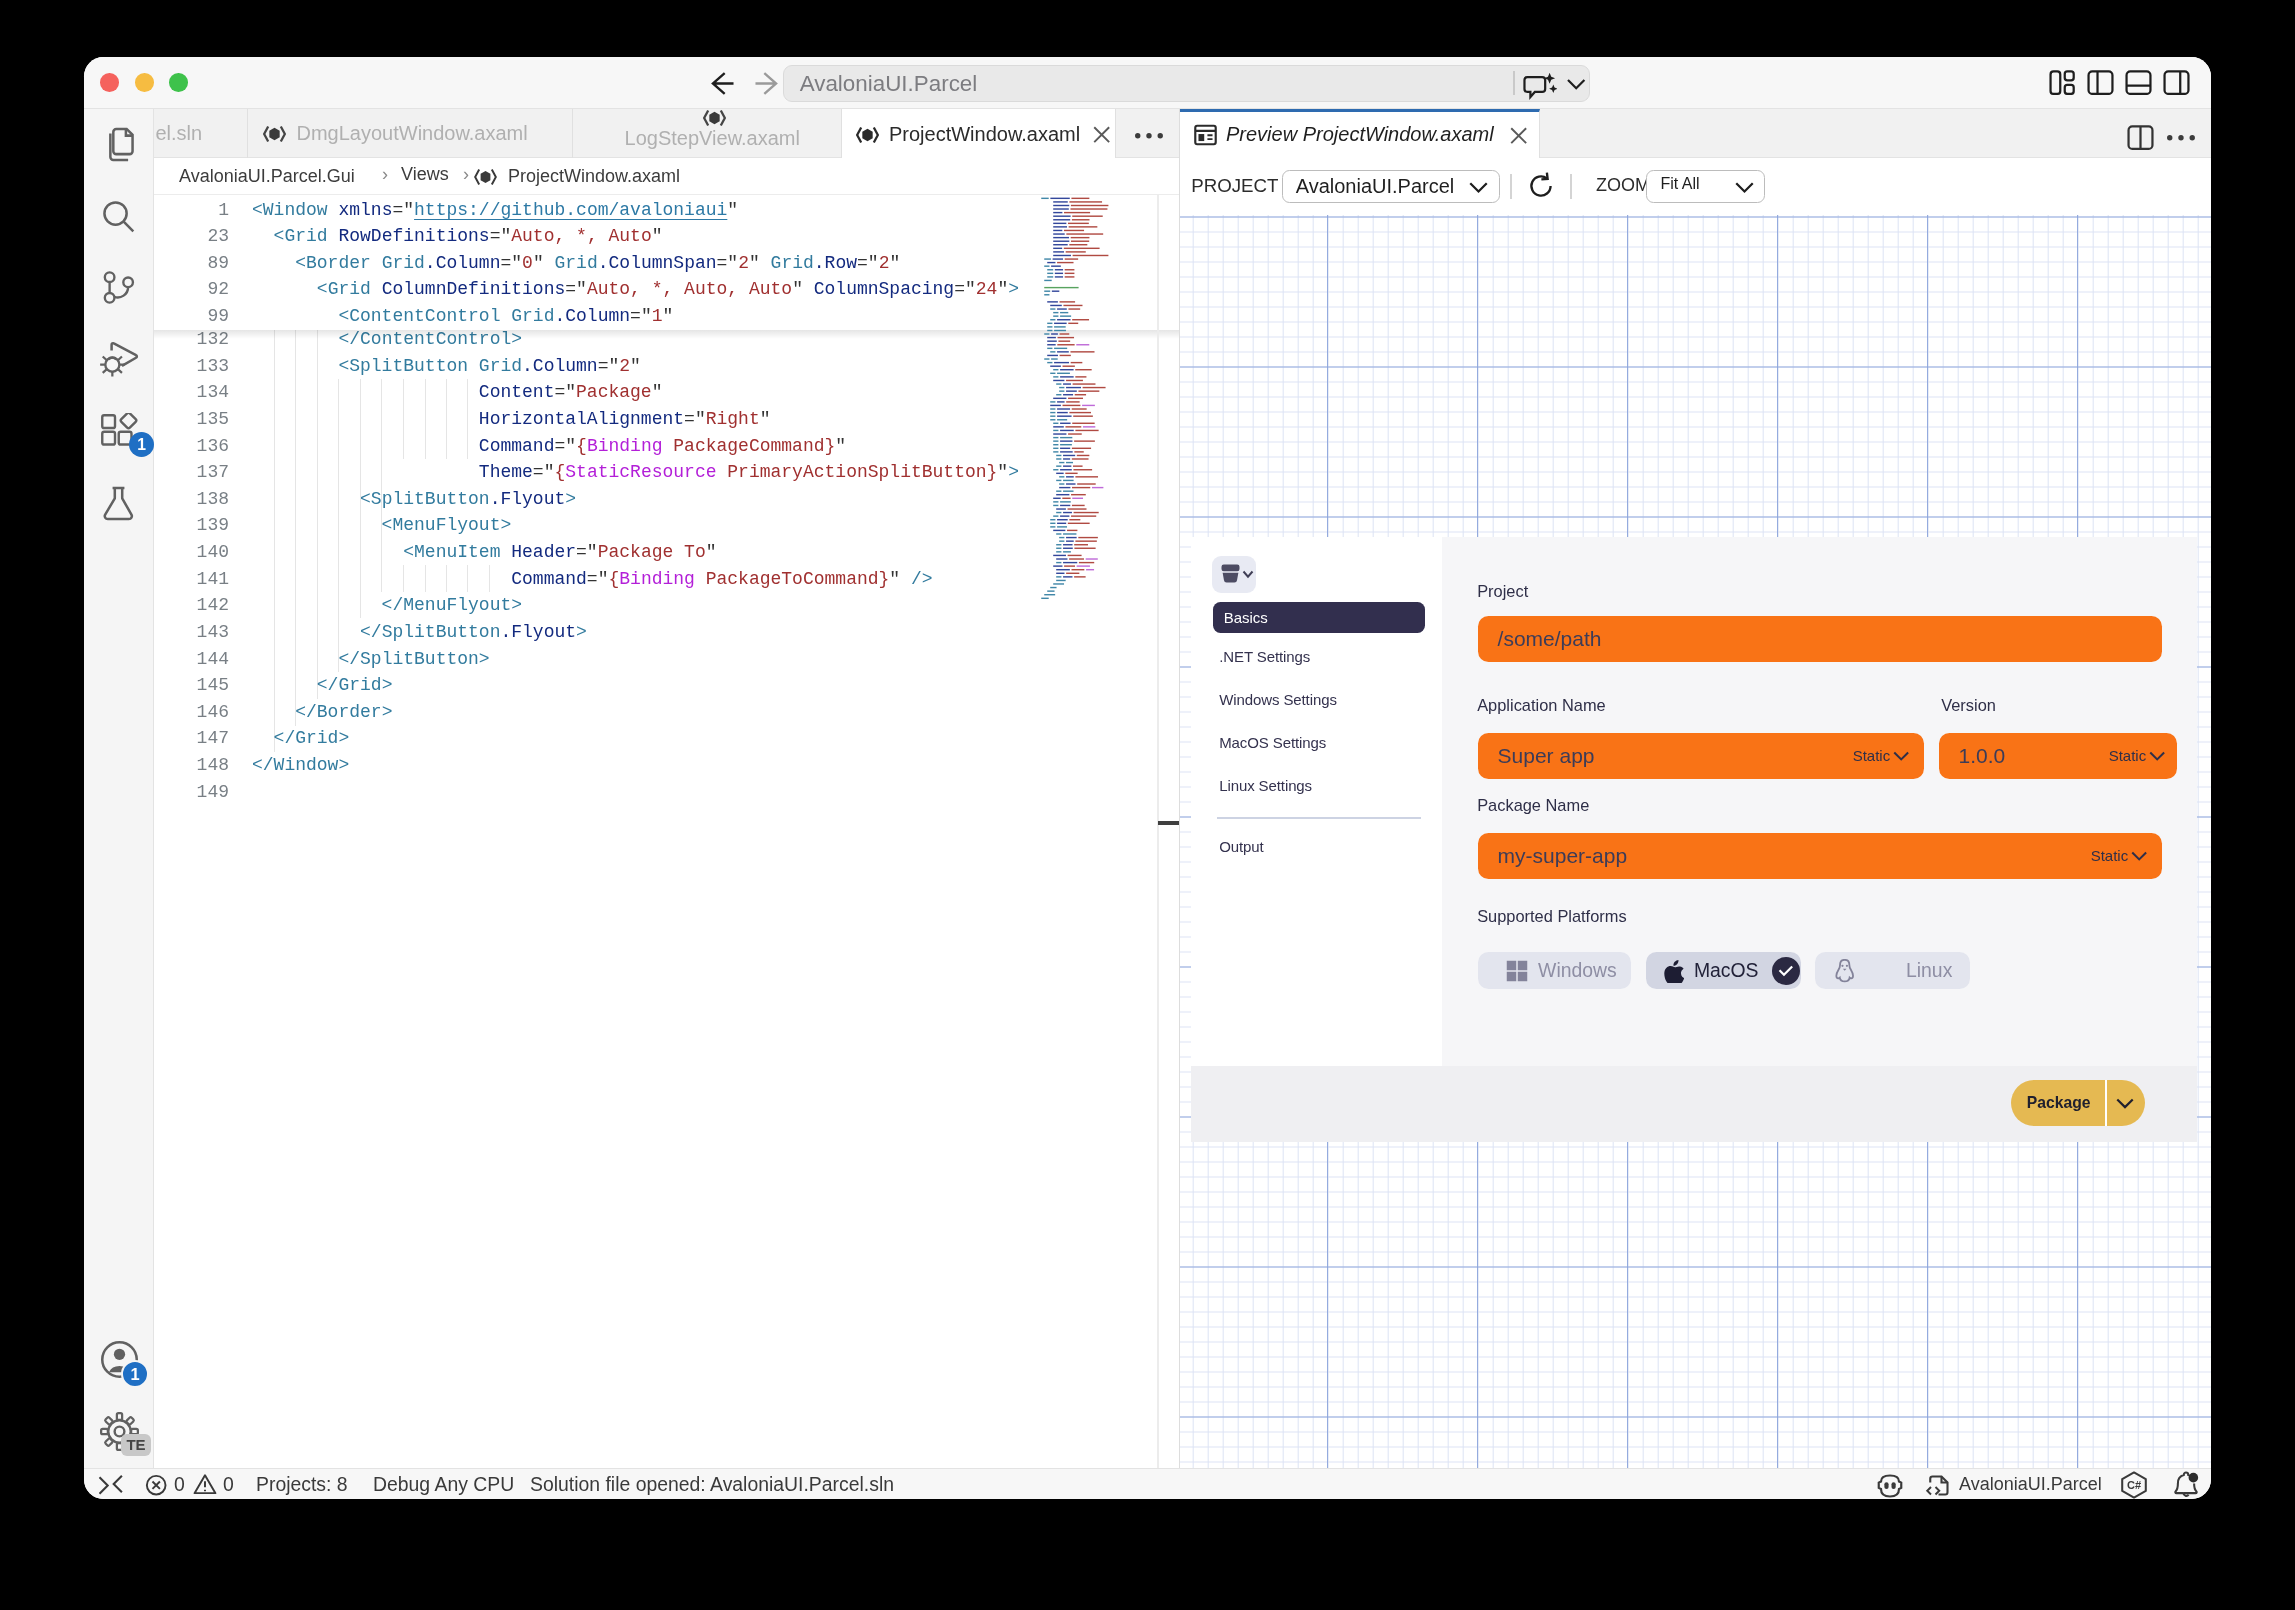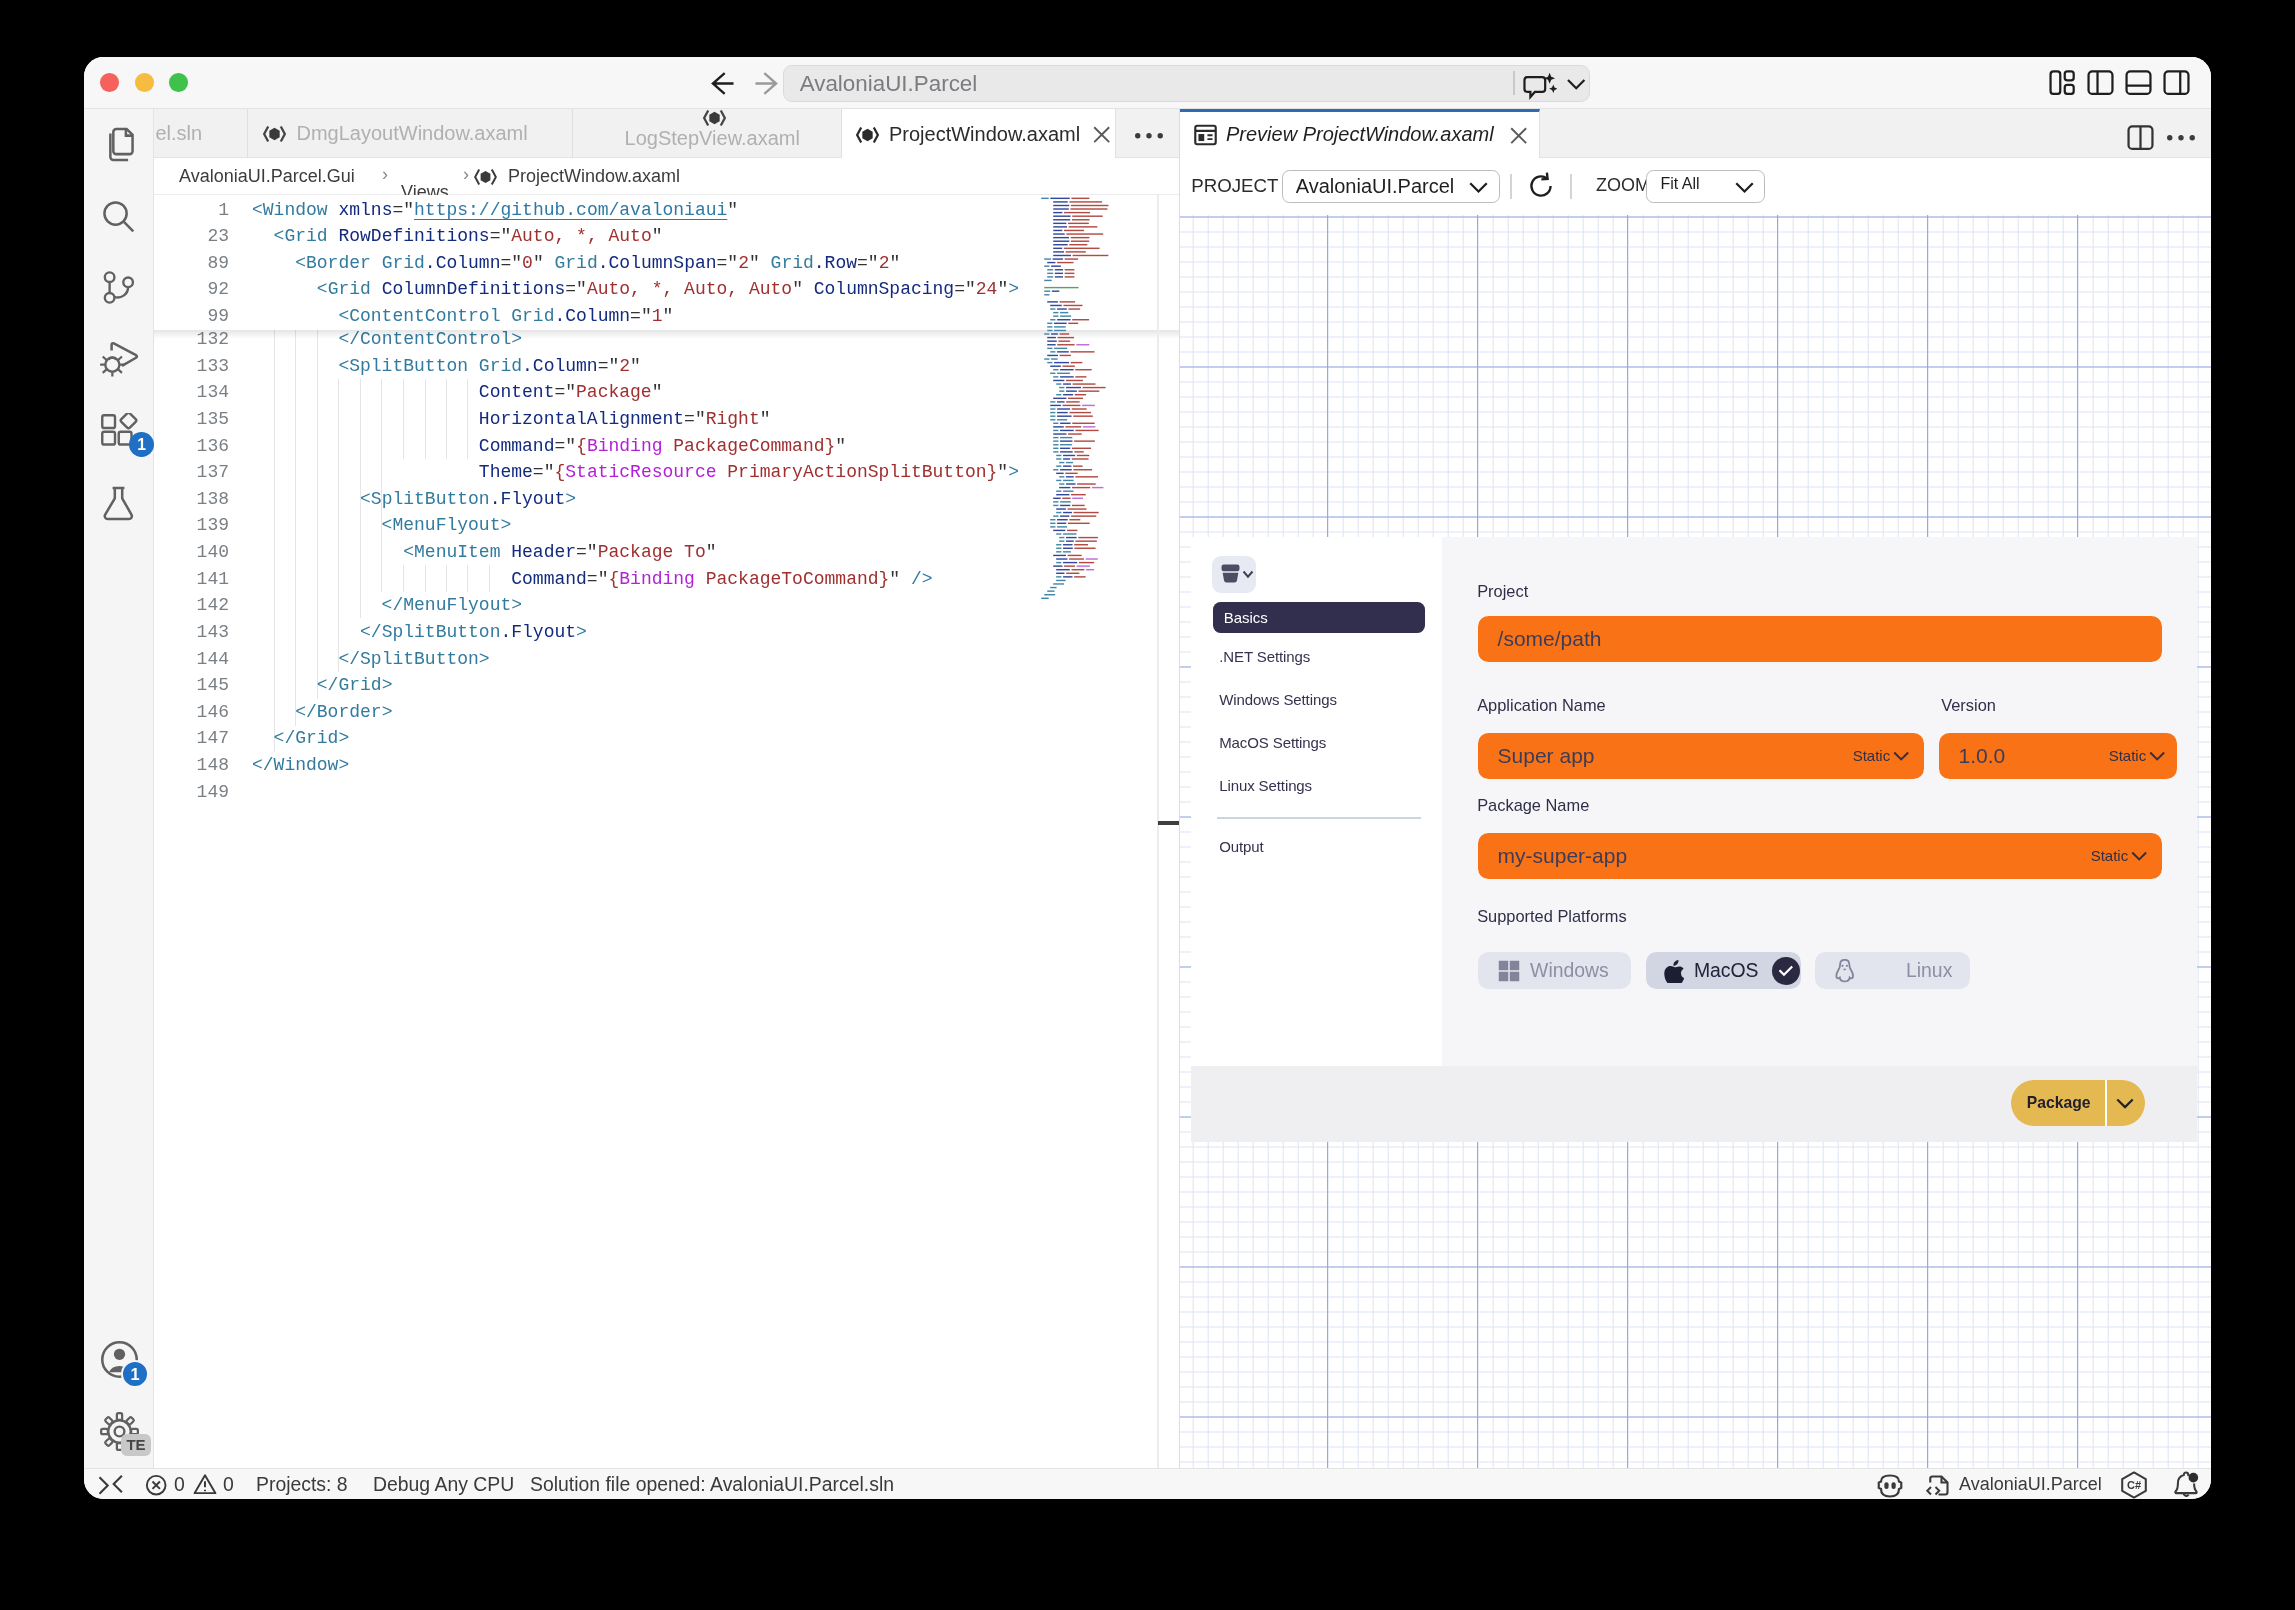--- a/index.html
+++ b/index.html
@@ -198,21 +198,21 @@
     <svg class="abs" style="left:1050px;top:75px;" width="30" height="7.5" viewBox="0 0 40 10">
         <circle cx="5" cy="5" r="3.6" fill="#3c3c3c"></circle>
         <circle cx="20" cy="5" r="3.6" fill="#3c3c3c"></circle>
         <circle cx="35" cy="5" r="3.6" fill="#3c3c3c"></circle>
       </svg>
   </div>
 
   <div id="breadcrumb">
     <div class="abs" style="left:25px;top:7.5px;">AvaloniaUI.Parcel.Gui</div>
     <div class="abs" style="left:228px;top:6px;color:#8a8a8a;">›</div>
-    <div class="abs" style="left:247px;top:24px;">Views</div>
+    <div class="abs" style="left:247px;top:6px;">Views</div>
     <div class="abs" style="left:309px;top:6px;color:#8a8a8a;">›</div>
     <svg class="abs" style="left:320px;top:9.7px;" width="23" height="18" viewBox="0 0 40 30">
         <path d="M9 2 L2 15 L9 28" stroke="#3a3a3a" stroke-width="3.4" fill="none"></path>
         <path d="M31 2 L38 15 L31 28" stroke="#3a3a3a" stroke-width="3.4" fill="none"></path>
         <path d="M20 4.5 L28.5 9.5 V20.5 L20 25.5 L11.5 20.5 V9.5 z" fill="#3a3a3a"></path>
       </svg>
     <div class="abs" style="left:354px;top:7.5px;">ProjectWindow.axaml</div>
   </div>
 
   <div id="editor">
@@ -645,21 +645,21 @@
         </div>
         <div class="flabel" style="left:286px;top:259px;">Package Name</div>
         <div class="finput" style="left:287px;top:296px;width:684px;height:46px;">
           <div class="abs" style="left:19.4px;top:10.5px;">my-super-app</div>
           <div class="abs" style="right:34px;top:14px;color:#2f2f48;font-size:15px;">Static</div>
           <svg class="abs" style="right:15px;top:18px;" width="16.4" height="11.2" viewBox="0 0 26 17">
               <path d="M2 2 L13 13 L24 2" stroke="#2f2f48" stroke-width="3.2" fill="none"></path>
             </svg>
         </div>
         <div class="flabel" style="left:286px;top:370px;">Supported Platforms</div>
-        <div class="chip" style="left:287px;top:415px;width:153px;background:#e3e5ee;color:#8e8ea4;">
+        <div class="chip" style="left:287px;top:415px;width:153px;background:#e3e5ee;color:#8e8ea4;padding-left:8px;">
           <svg style="margin-left:19.4px;" width="22" height="22" viewBox="0 0 29 29">
             <rect x="1" y="1" width="12.5" height="12.5" fill="#83839a"></rect>
               <rect x="15.5" y="1" width="12.5" height="12.5" fill="#83839a"></rect>
             <rect x="1" y="15.5" width="12.5" height="12.5" fill="#83839a"></rect>
               <rect x="15.5" y="15.5" width="12.5" height="12.5" fill="#83839a"></rect>
           </svg>
           <span style="margin-left:10.5px;">Windows</span>
         </div>
         <div class="chip" style="left:455px;top:415px;width:155px;background:#d2d5e2;color:#222239;">
           <svg style="margin-left:18px;" width="20" height="24" viewBox="0 0 27 32">

